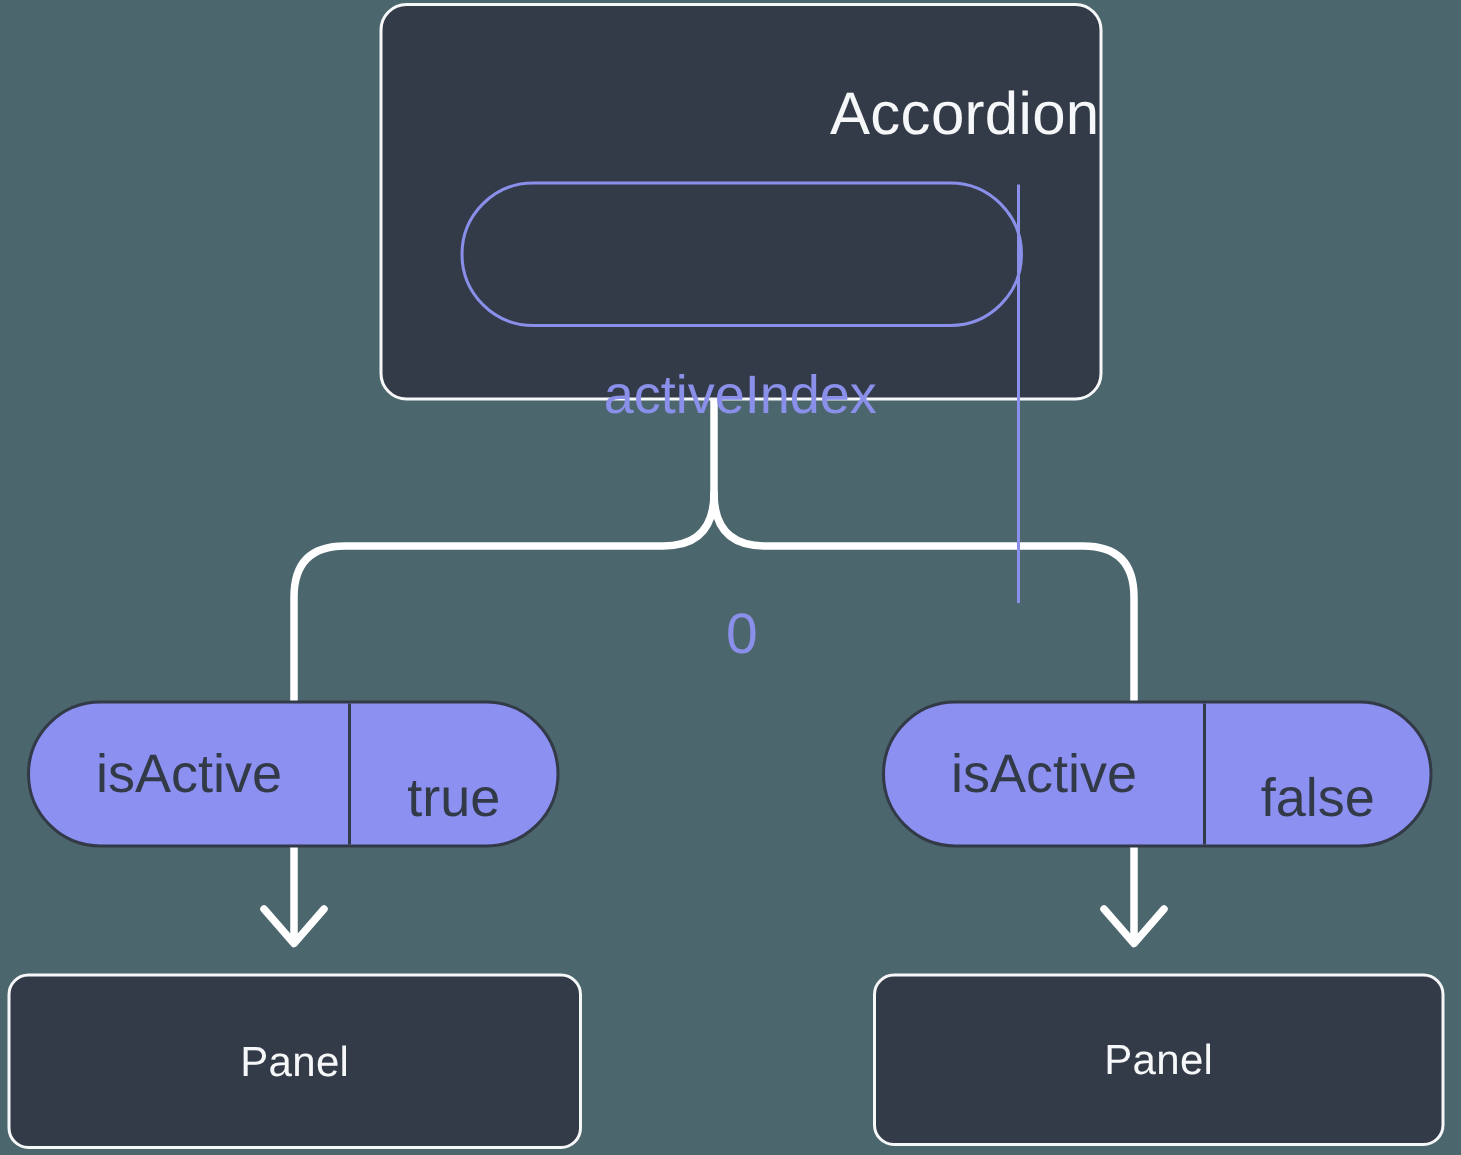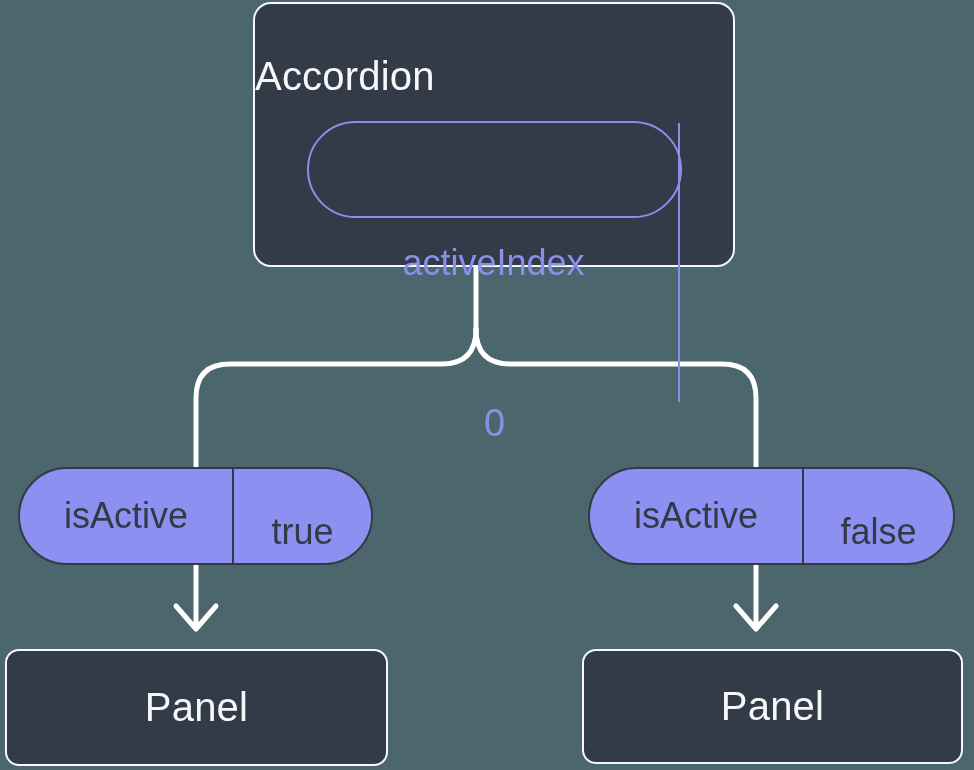--- a/index.html
+++ b/index.html
@@ -19,21 +19,21 @@
     stroke-linecap:round; stroke-linejoin:round;
   }
   .node{
     position:absolute; box-sizing:border-box;
     background:var(--node_fill);
     border:2px solid var(--node_border);
     color:var(--node_text);
   }
   .node-root{left:253px; top:2px; width:482px; height:265px; border-radius:18px;}
   .node-title{
-    position:absolute; left:0; right:0; top:51px; text-align:left;
+    position:absolute; left:0; right:0; top:51px; text-align:right;
     font-size:40px; font-weight:500; line-height:42px; letter-spacing:.2px;
   }
   .pill{
     position:absolute; box-sizing:border-box; display:flex; align-items:stretch;
     border-radius:999px; font-size:36px;
   }
   .pill .cell{
     display:flex; align-items:center; justify-content:center;
     white-space:nowrap;
   }
@@ -46,21 +46,21 @@
   .pill-solid{
     background:var(--accent_fill); border:2px solid var(--pill_dark_text);
     color:var(--pill_dark_text); top:467px; height:98px;
   }
   .pill-solid .cell-name{flex:0 0 212px; border-right:2px solid var(--pill_dark_text);}
   .pill-solid .cell-value{flex:1;margin-top:31px;}
   .pill-child-left{left:18px; width:355px;}
   .pill-child-right{left:588px; width:367px;}
   .node-panel{
     border-radius:14px; display:flex; align-items:center; justify-content:center;
-    font-size:40px; font-weight:500; letter-spacing:.2px;
+    font-size:28px; font-weight:500; letter-spacing:.2px;
   }
   .panel-left{left:5px; top:649px; width:383px; height:117px;}
   .panel-right{left:582px; top:649px; width:381px; height:115px;}
 </style>
 </head>
 <body>
 
 <div class="canvas">
 
   <svg class="connectors" viewBox="0 0 974 770" aria-hidden="true">

